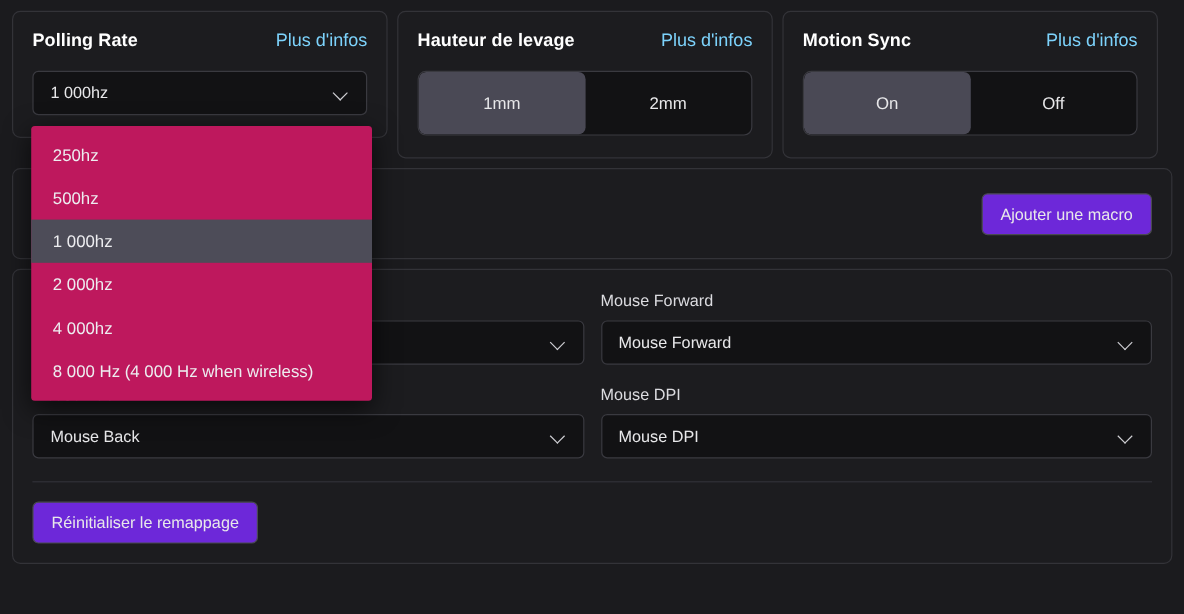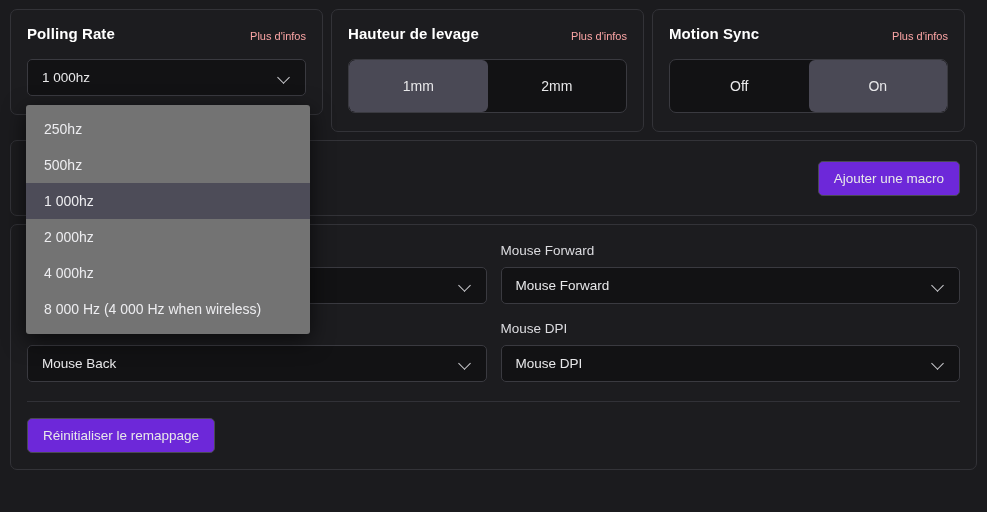--- a/index.html
+++ b/index.html
@@ -44,22 +44,22 @@
   }
 
   .card-title {
     font-size: 15px;
     font-weight: bold;
     color: #ffffff;
     letter-spacing: .1px;
   }
 
   .more-link {
-    font-size: 11px;
-    color: #fca5a5;
+    font-size: 15px;
+    color: #7dd3fc;
     cursor: pointer;
     white-space: nowrap;
   }
 
   
   .select {
     position: relative;
     height: 37px;
     background: #121214;
     border: 1px solid #3a3a40;
@@ -156,21 +156,21 @@
     background: #313137;
     margin: 2px 0 16px 0;
   }
 
   
   .dropdown {
     position: absolute;
     left: 26px;
     top: 105px;
     width: 284px;
-    background: #737373;
+    background: #be185d;
     border-radius: 3px;
     box-shadow: 0 6px 22px rgba(0,0,0,.65);
     padding: 6px 0 7px 0;
     z-index: 50;
   }
   .opt {
     height: 36px;
     display: flex;
     align-items: center;
     padding: 0 18px;
@@ -209,22 +209,22 @@
         <div class="seg">2mm</div>
       </div>
     </div>
 
     <div class="card card-top">
       <div class="card-head">
         <span class="card-title">Motion Sync</span>
         <span class="more-link">Plus d'infos</span>
       </div>
       <div class="segmented">
+        <div class="seg active">On</div>
         <div class="seg">Off</div>
-        <div class="seg active">On</div>
       </div>
     </div>
 
   </div>
 
   <div class="card macro-card">
     <span class="macro-text">acros</span>
     <button class="btn">Ajouter une macro</button>
   </div>
 

